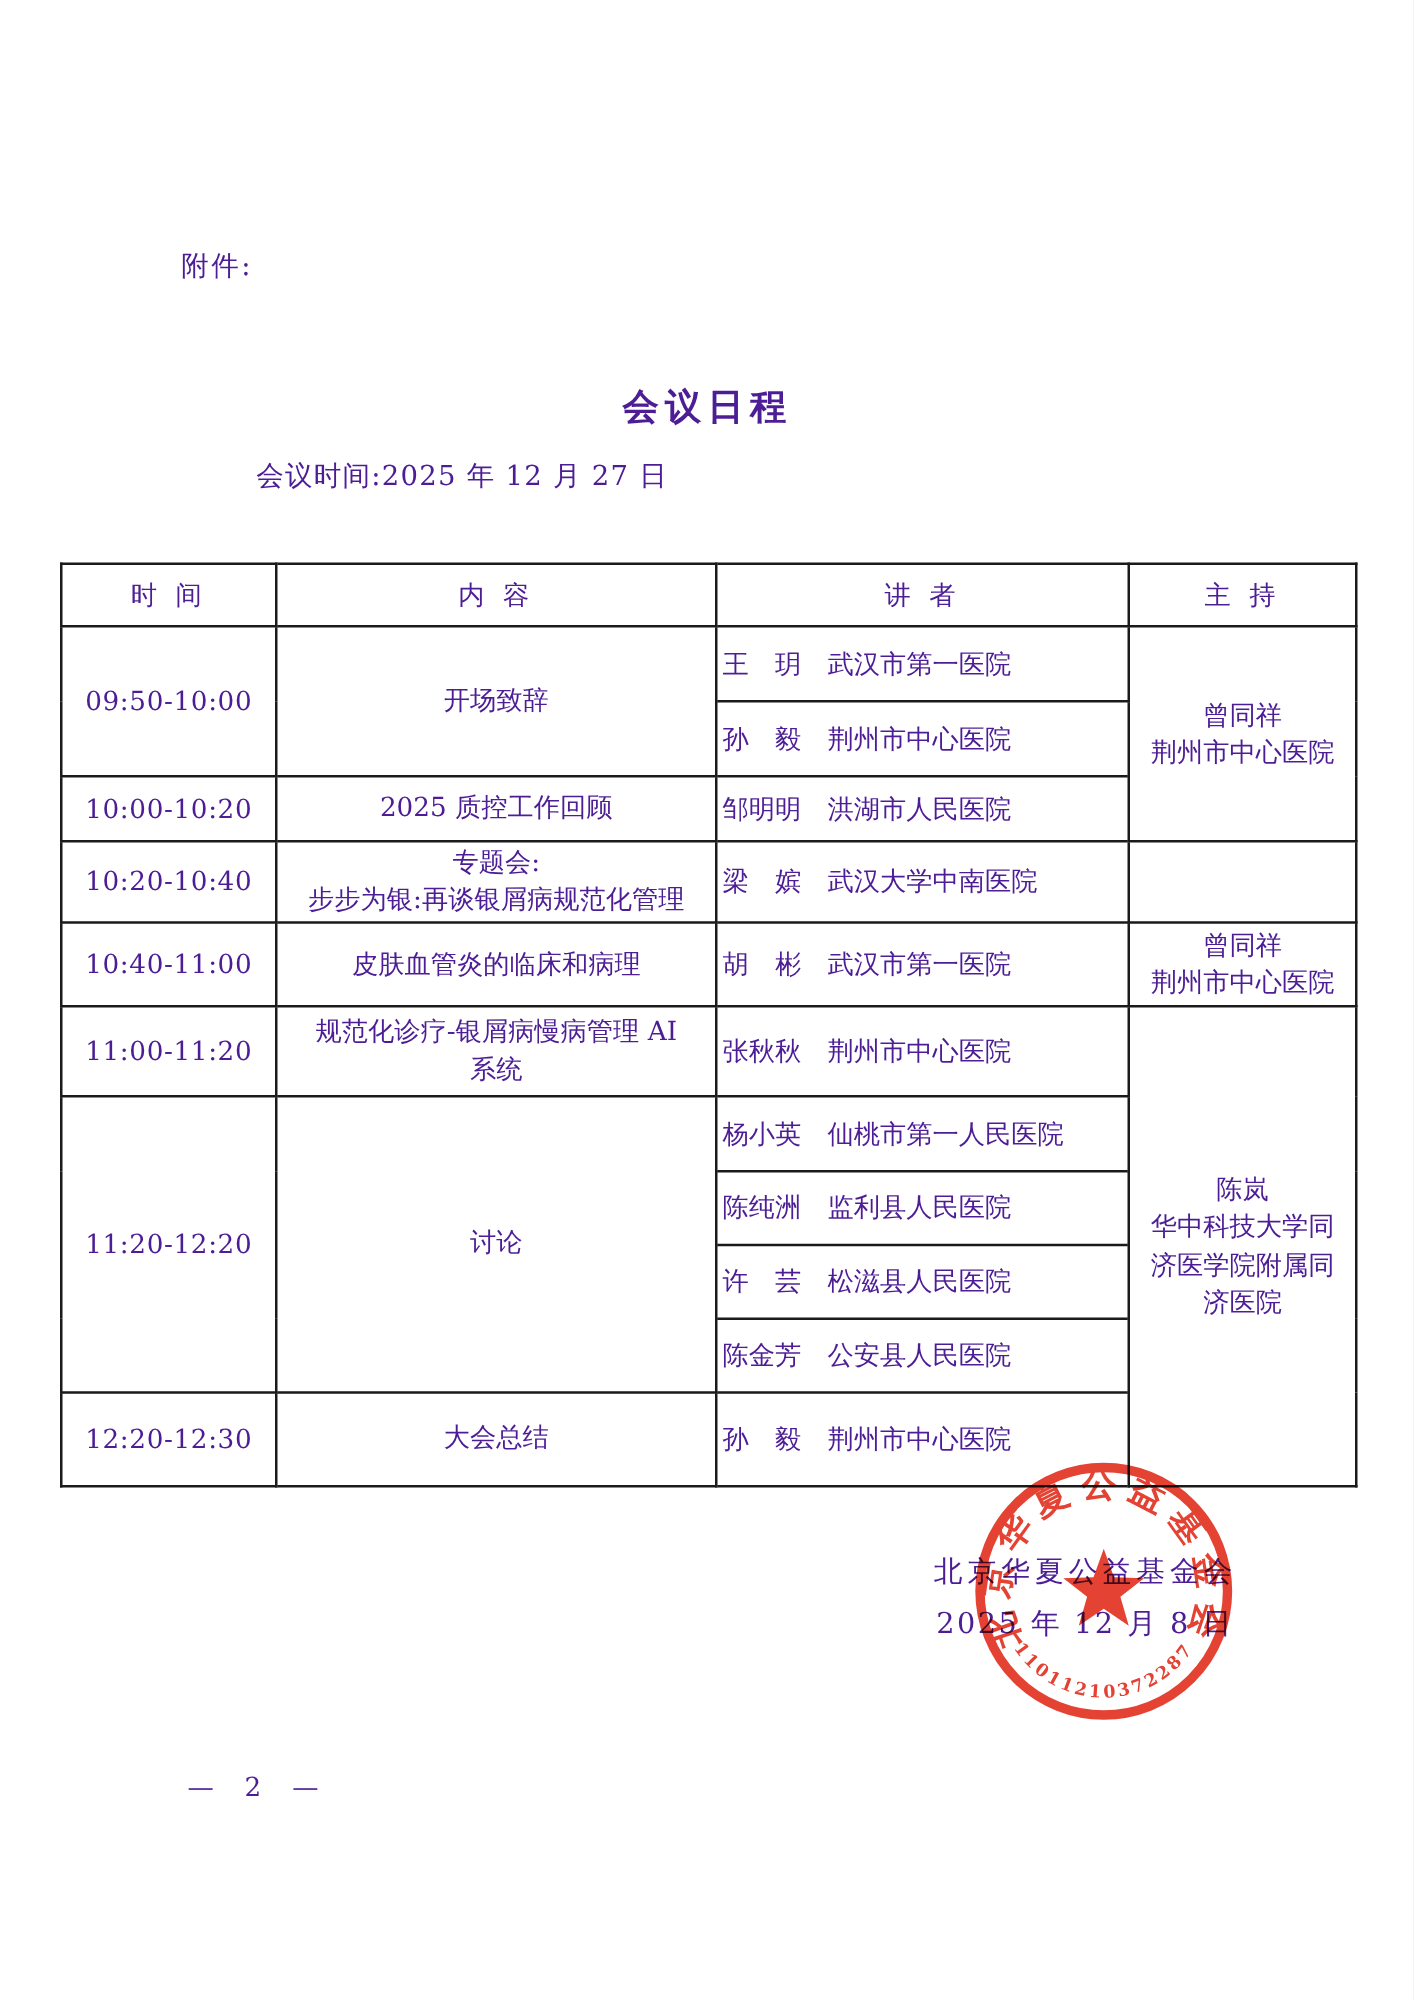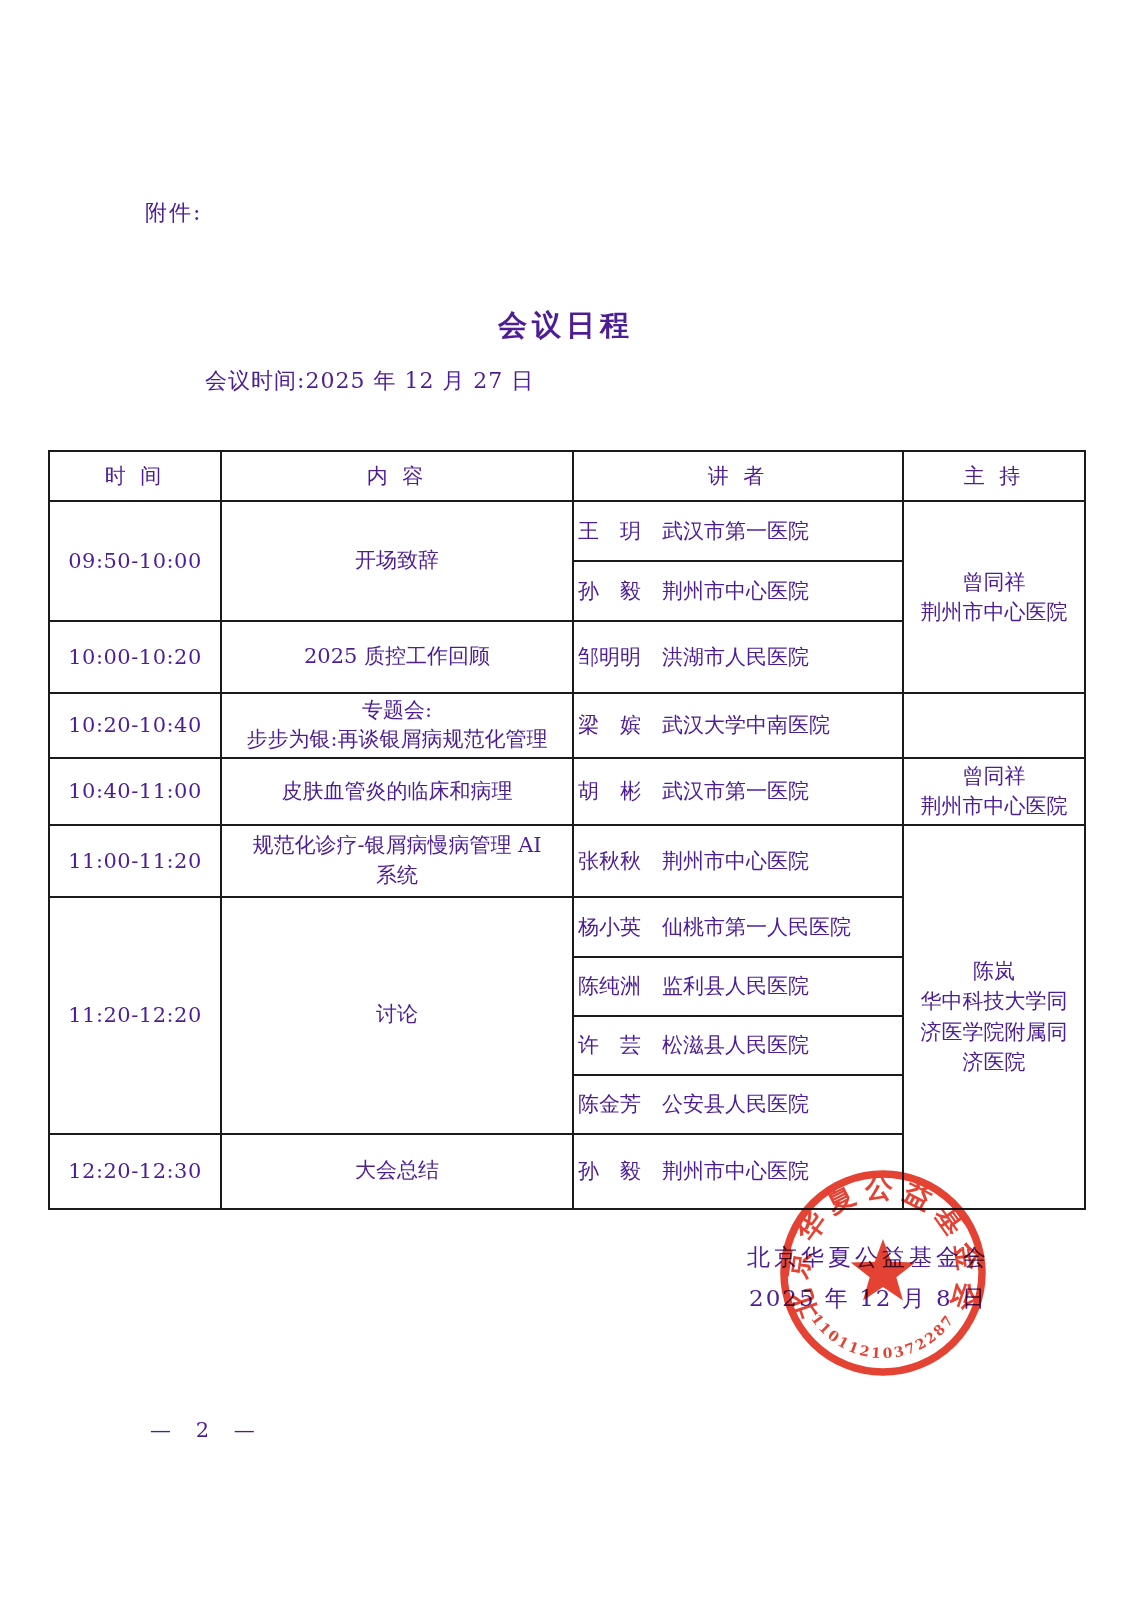--- a/index.html
+++ b/index.html
@@ -72,21 +72,21 @@
       <tr style="height:60px">
         <td class="c-time" rowspan="2">09:50-10:00</td>
         <td class="c-content" rowspan="2">开场致辞</td>
         <td class="c-speaker">王　玥　武汉市第一医院</td>
         <td class="c-host" rowspan="3">曾同祥
 荆州市中心医院</td>
       </tr>
       <tr style="height:60px">
         <td class="c-speaker">孙　毅　荆州市中心医院</td>
       </tr>
-      <tr style="height:72px">
+      <tr style="height:52px">
         <td class="c-time">10:00-10:20</td>
         <td class="c-content">2025 质控工作回顾</td>
         <td class="c-speaker">邹明明　洪湖市人民医院</td>
       </tr>
       <tr style="height:64px">
         <td class="c-time">10:20-10:40</td>
         <td class="c-content">专题会:
 步步为银:再谈银屑病规范化管理</td>
         <td class="c-speaker">梁　嫔　武汉大学中南医院</td>
         <td class="c-host"></td>

